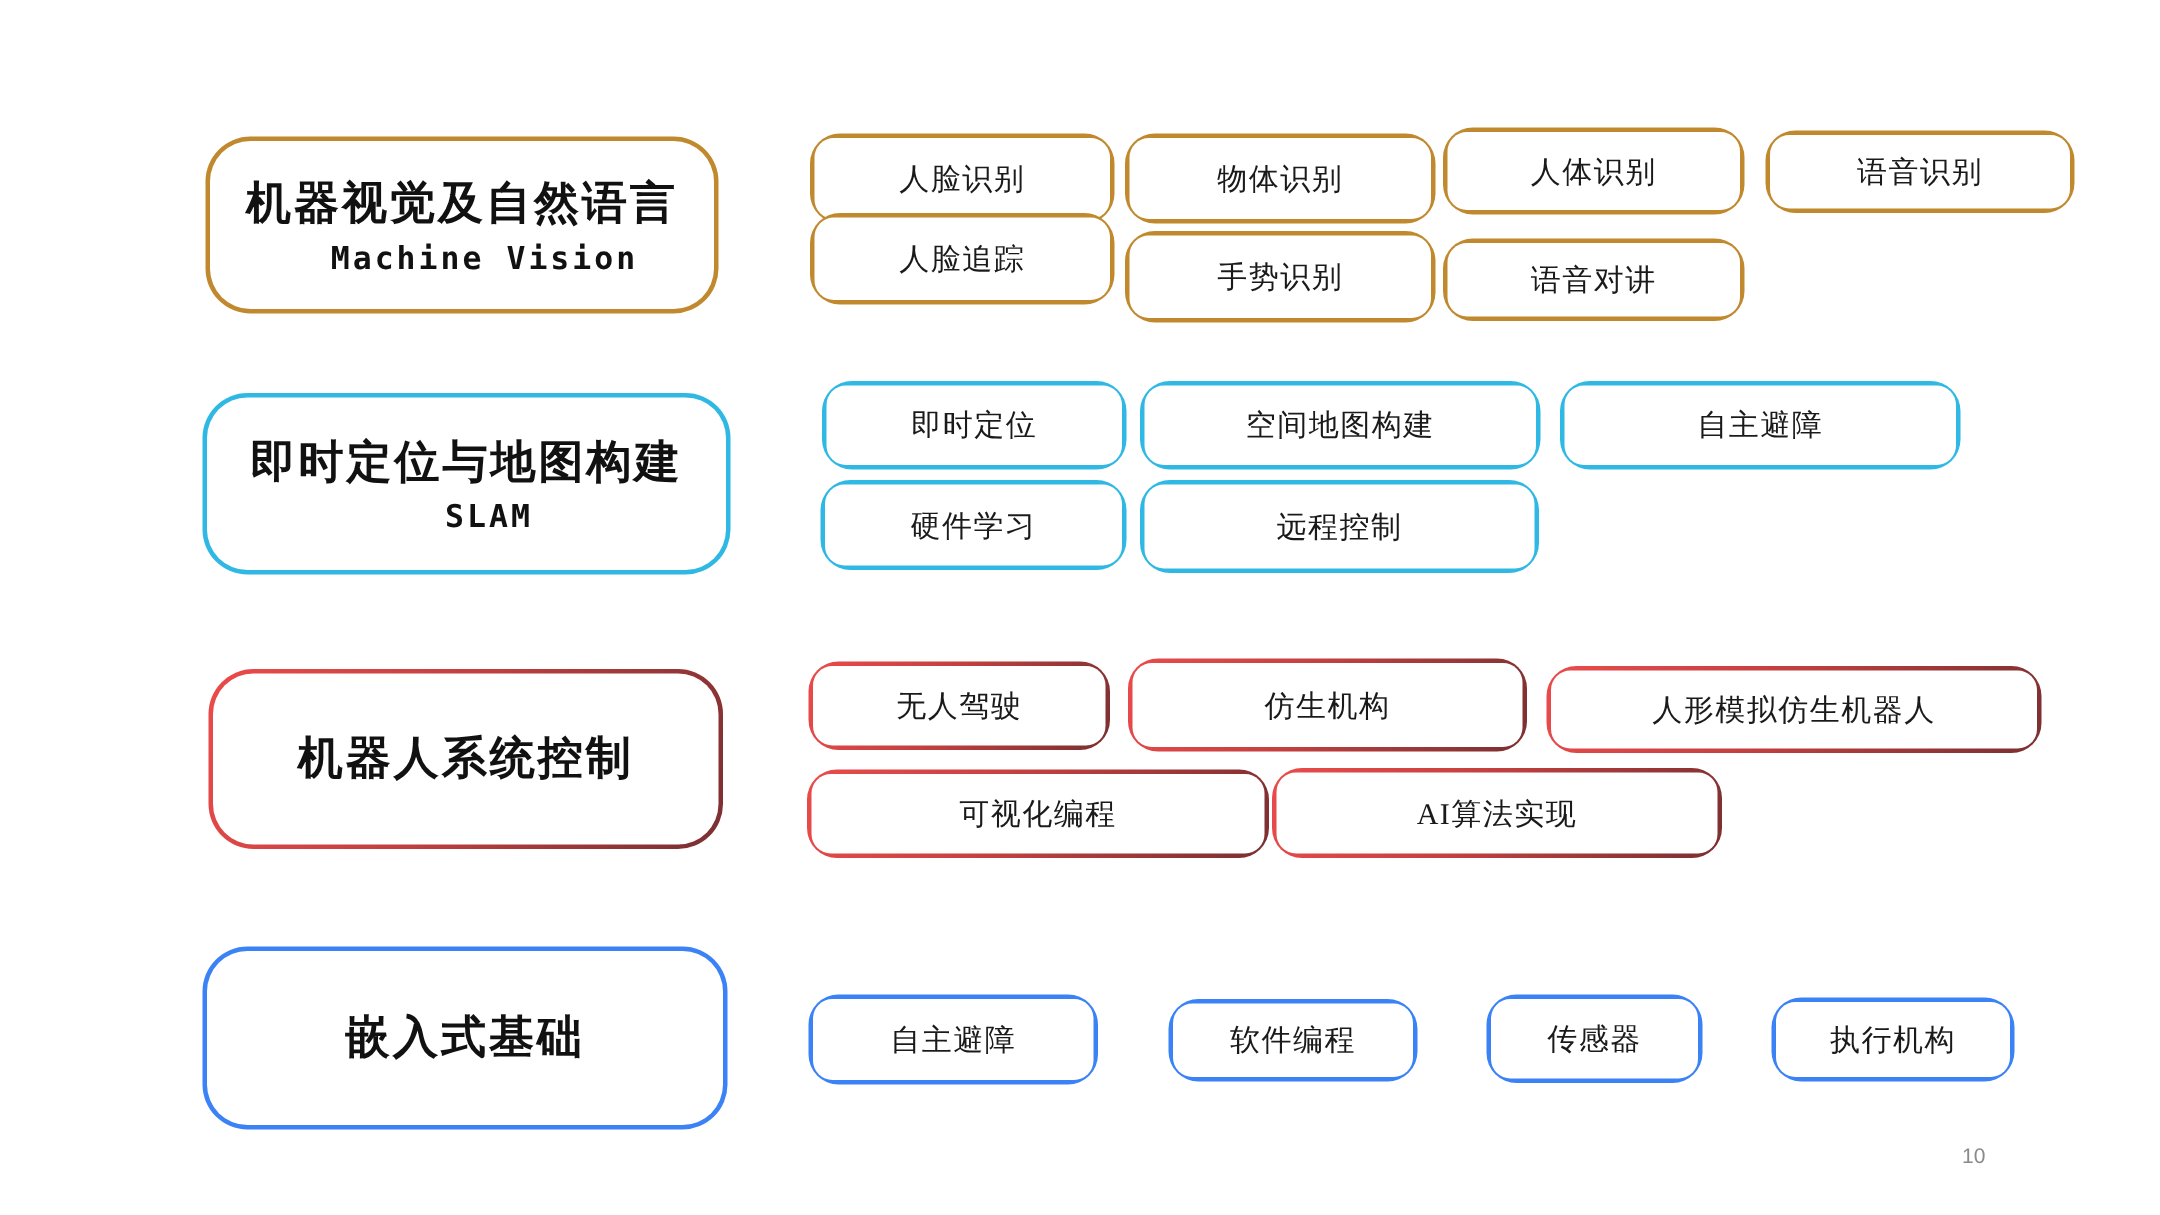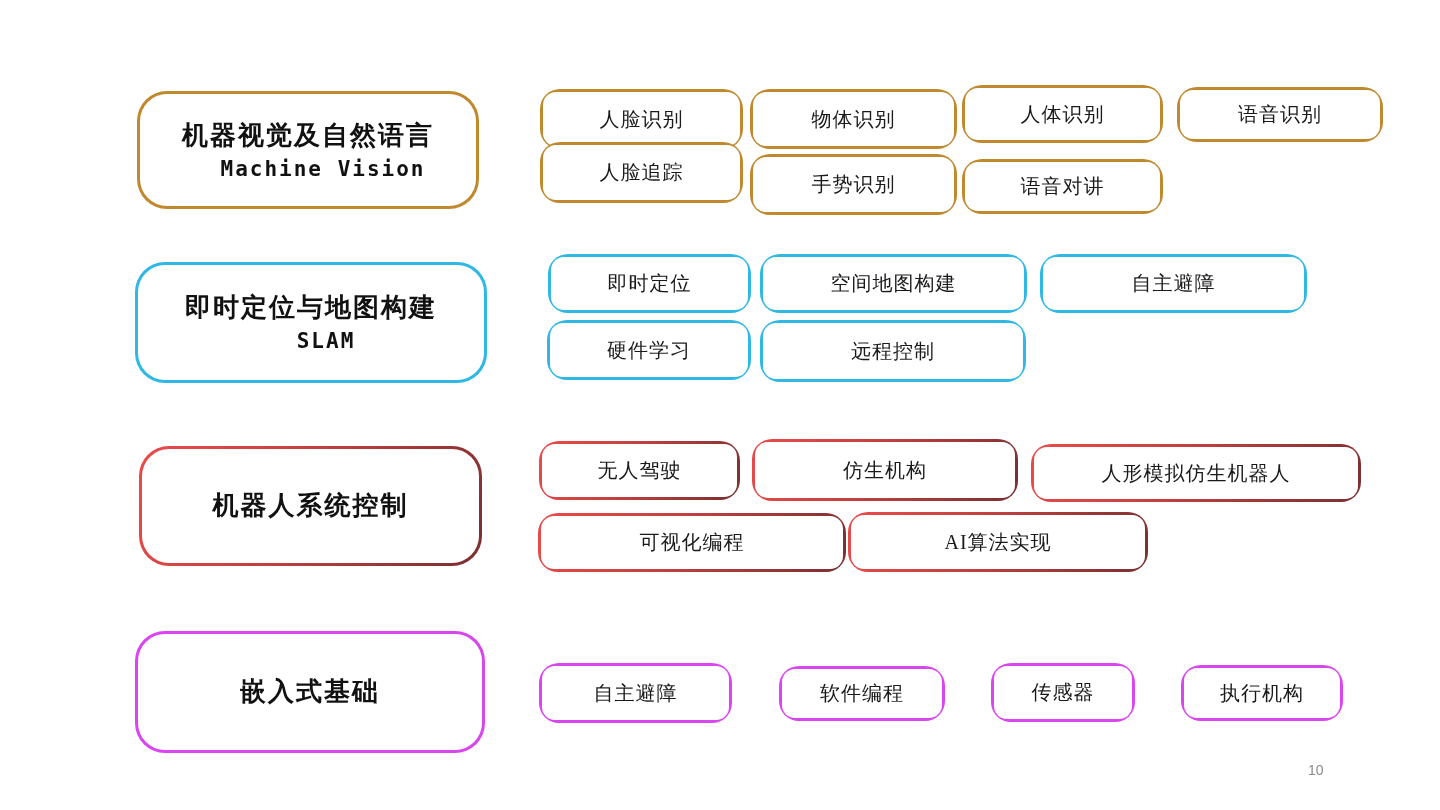--- a/index.html
+++ b/index.html
@@ -32,30 +32,30 @@
     align-items: center;
     justify-content: center;
     text-align: center;
   }
   .box.main { border-radius: 30px; }
   .box.main .in { border-radius: 27px; }
 
   .gold { background: #C0892E; }
   .cyan { background: #30B8E4; }
   .red  { background: linear-gradient(115deg, #EB4B4B 0%, #C2403F 45%, #7A2F31 100%); }
-  .gray { background: #d946ef; }
+  .gray { background: #3b82f6; }
 
   .item-label {
     font-size: 20px;
     color: #1a1a1a;
     letter-spacing: 1px;
     white-space: nowrap;
   }
   .main-title {
-    font-size: 26px;
+    font-size: 30px;
     font-weight: bold;
     color: #111111;
     letter-spacing: 2px;
     line-height: 1.45;
     white-space: nowrap;
   }
   .main-subtitle {
     font-family: "DejaVu Sans Mono", "Liberation Mono", monospace;
     font-size: 21px;
     font-weight: bold;

